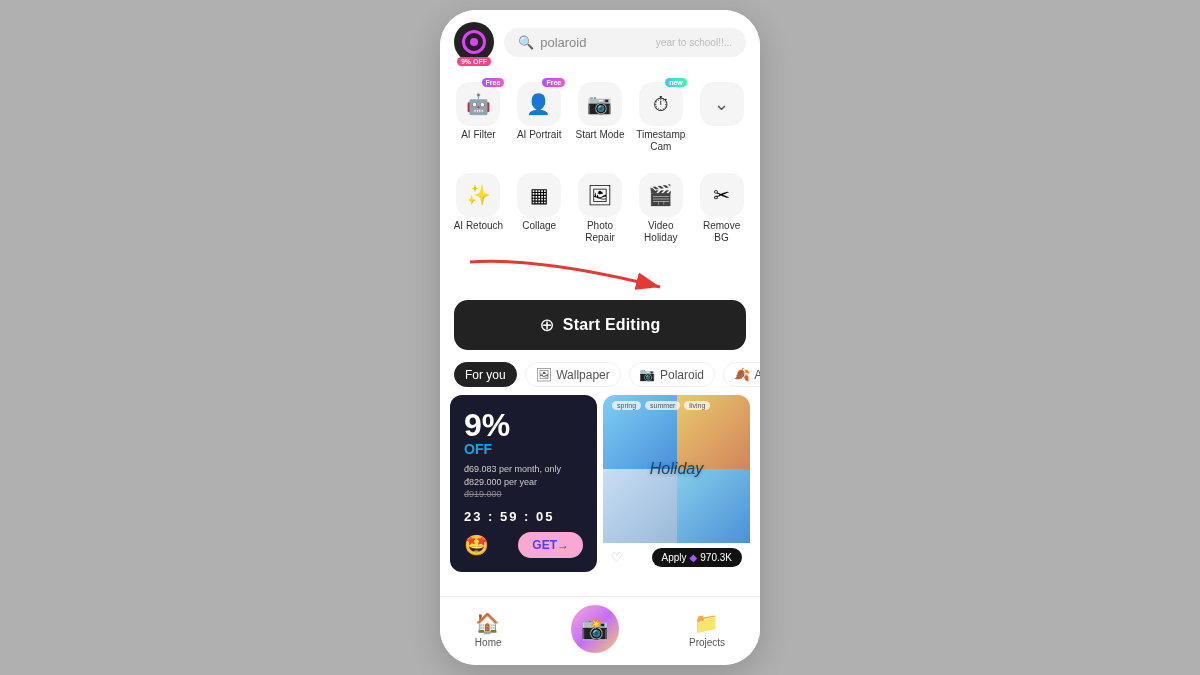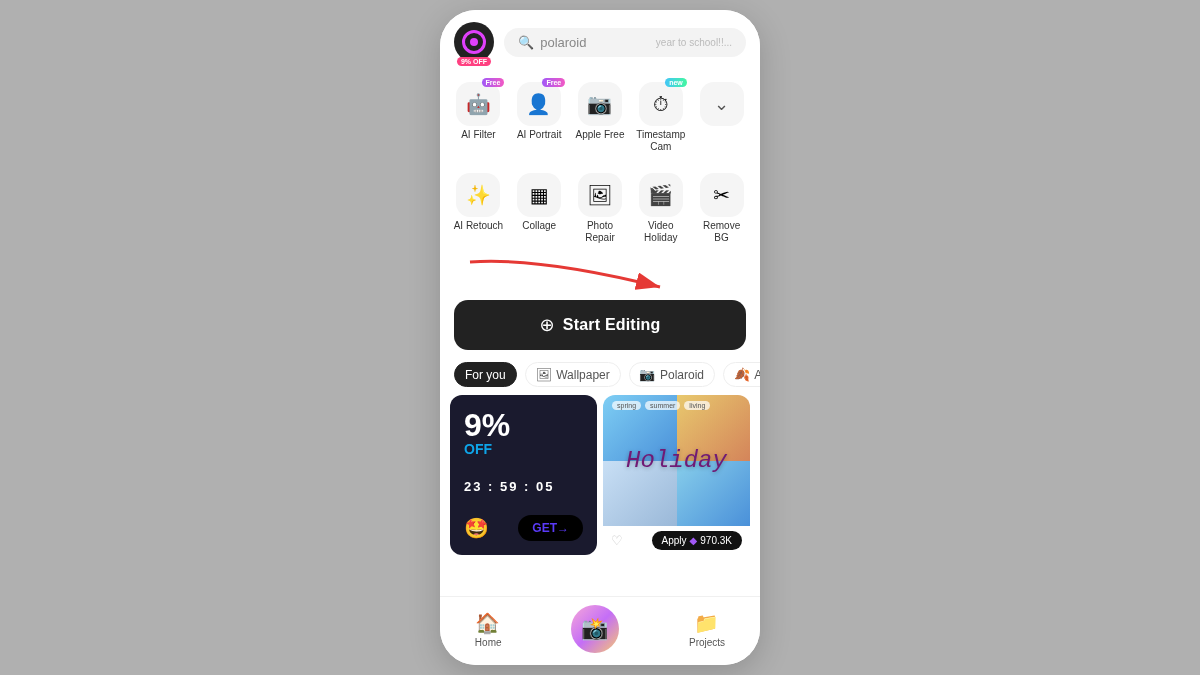--- a/index.html
+++ b/index.html
@@ -271,21 +271,21 @@
       letter-spacing: 2px;
     }
     .promo-bottom {
       display: flex;
       align-items: center;
       justify-content: space-between;
       margin-top: 8px;
     }
     .promo-emoji { font-size: 20px; }
     .get-btn {
-      background: #000000;
+      background: #f9a8d4;
       color: #5a3af7;
       border: none;
       border-radius: 20px;
       padding: 6px 14px;
       font-size: 12px;
       font-weight: 700;
       cursor: pointer;
       display: flex;
       align-items: center;
       gap: 3px;
@@ -307,27 +307,26 @@
     .holiday-photo-3 { background: linear-gradient(135deg, #c8dff5, #9ab8d8); }
     .holiday-photo-4 { background: linear-gradient(135deg, #87ceeb, #4a90d9); }
     .holiday-overlay {
       position: absolute;
       inset: 0;
       display: flex;
       align-items: center;
       justify-content: center;
     }
     .holiday-text {
-      font-size: 24px;
+      font-size: 16px;
       font-weight: 300;
-      color: #701a75;
+      color: #0c4a6e;
       font-style: italic;
       text-shadow: 0 1px 4px rgba(0,0,0,0.3);
       z-index: 2;
-      font-family: Liberation Mono, monospace;
     }
     .holiday-tags {
       display: flex;
       gap: 4px;
       padding: 3px 6px;
       position: absolute;
       top: 3px;
       left: 3px;
     }
     .htag {
@@ -420,21 +419,21 @@
       <div class="tool-icon-wrap">
         <span class="tool-badge badge-free">Free</span>
         <span class="tool-icon">👤</span>
       </div>
       <span class="tool-label">AI Portrait</span>
     </div>
     <div class="tool-item">
       <div class="tool-icon-wrap">
         <span class="tool-icon">📷</span>
       </div>
-      <span class="tool-label">Apple Free</span>
+      <span class="tool-label">Start Mode</span>
     </div>
     <div class="tool-item">
       <div class="tool-icon-wrap">
         <span class="tool-badge badge-new">new</span>
         <span class="tool-icon">⏱</span>
       </div>
       <span class="tool-label">Timestamp Cam</span>
     </div>
     <div class="tool-item">
       <div class="more-btn">
@@ -513,20 +512,21 @@
       </div>
 
     </div>
 
     <div class="content-grid">
 
       <div class="card card-promo">
         <div>
           <div class="promo-percent">9%</div>
           <div class="promo-off">OFF</div>
+          <div class="promo-desc">đ69.083 per month, only<br>đ829.000 per year<br><s>đ919.000</s></div>
         </div>
         <div>
           <div class="promo-timer">23 : 59 : 05</div>
         </div>
         <div class="promo-bottom">
           <span class="promo-emoji">🤩</span>
           <button class="get-btn">GET→</button>
         </div>
       </div>
 

